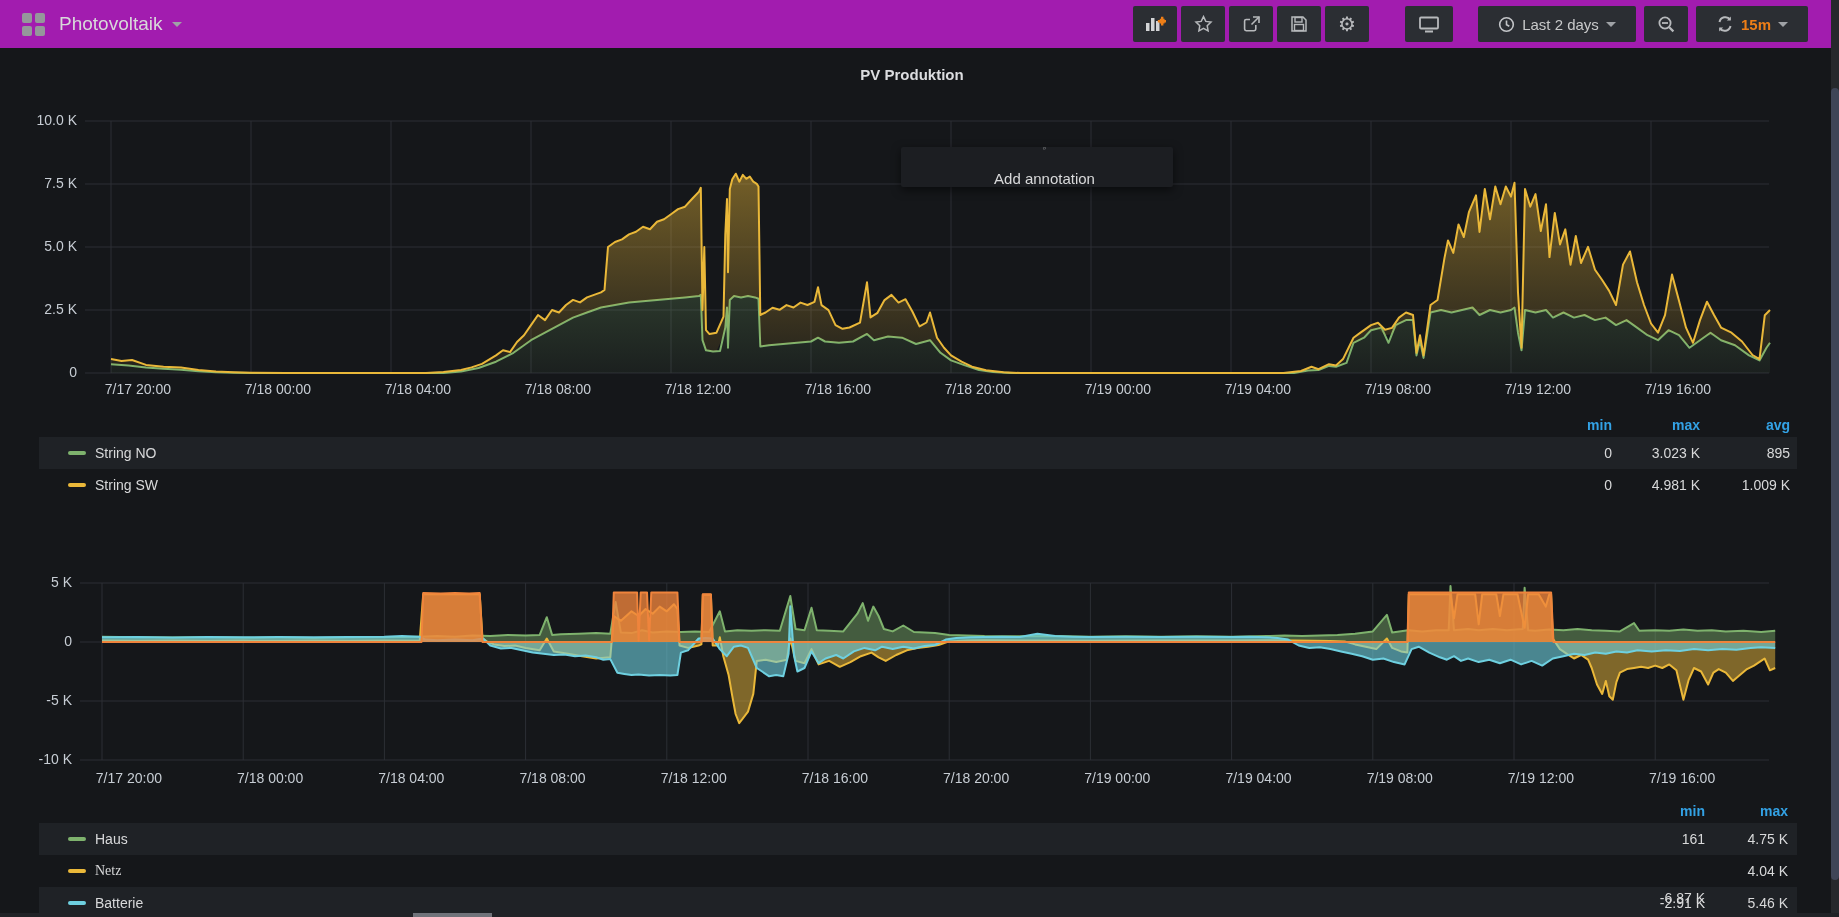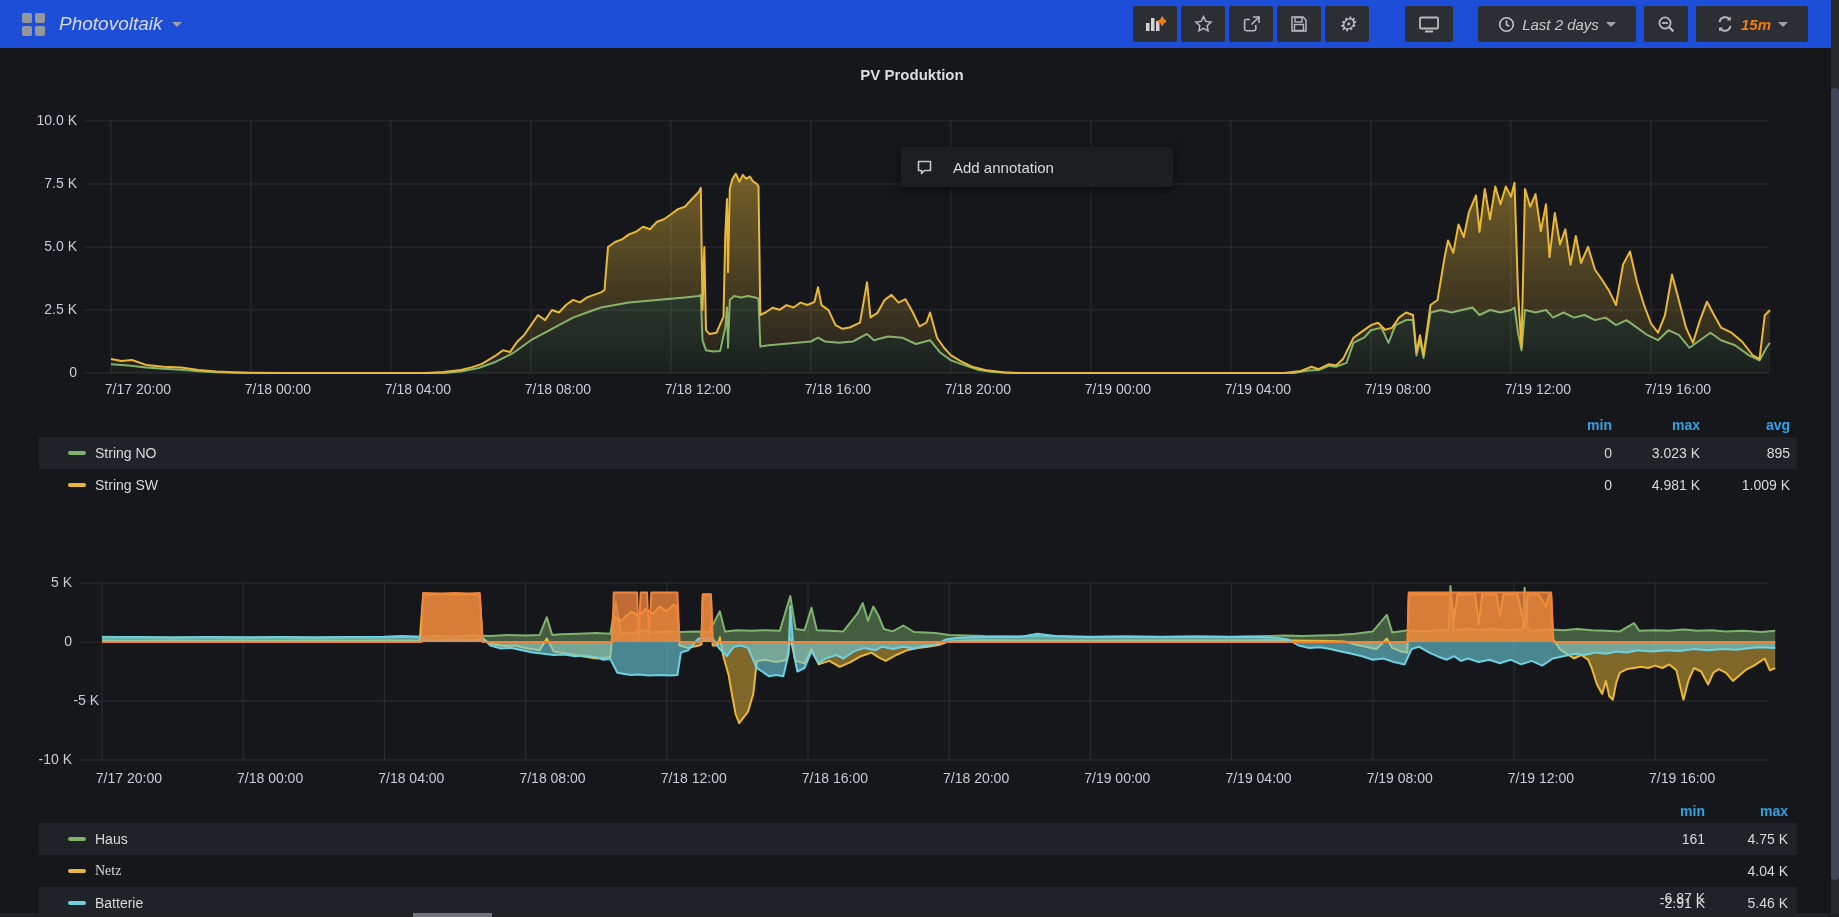--- a/index.html
+++ b/index.html
@@ -1,19 +1,19 @@
 <!DOCTYPE html>
 <html><head>
 <meta charset="utf-8">
 <style>
   html,body{margin:0;padding:0;background:#15171a;width:1839px;height:917px;overflow:hidden;
     font-family:"Liberation Sans",sans-serif;color:#d8d9da;position:relative;}
   #stage{position:absolute;inset:0;width:1839px;height:917px;background:#15171a;}
   
-  .navbar{position:absolute;left:0;top:0;width:1839px;height:48px;background:#1d4ed8;font-style:italic;}
+  .navbar{position:absolute;left:0;top:0;width:1839px;height:48px;background:#a21caf;}
   .nav-left{position:absolute;left:22px;top:0;height:48px;display:flex;align-items:center;gap:14px;}
   .grid-icon{display:grid;grid-template-columns:10px 10px;grid-template-rows:10px 10px;gap:3px;cursor:pointer;}
   .grid-icon span{background:#95979b;border-radius:2px;}
   .dash-title{font-size:19px;color:#d8d9da;font-weight:400;cursor:pointer;display:flex;align-items:center;gap:9px;}
   .caret{width:0;height:0;border-left:5px solid transparent;border-right:5px solid transparent;border-top:5px solid #9fa2a6;display:inline-block;}
   .navbtn{position:absolute;top:6px;height:36px;background:#2b2e33;border-radius:2px;display:flex;align-items:center;justify-content:center;cursor:pointer;color:#b7b9bc;font-size:15px;gap:7px;}
   .navbtn svg{display:block;}
   .accent{color:#ED7E17;font-weight:700;}
   
   .panel-title{position:absolute;left:0;width:1824px;text-align:center;font-size:15px;font-weight:700;color:#dcdde0;cursor:pointer;}
@@ -21,21 +21,21 @@
   .xlabel{position:absolute;width:120px;text-align:right;font-size:14px;color:#c7cdd4;}
   .ylabel{position:absolute;text-align:right;font-size:14px;color:#c7cdd4;}
   
   .lg-bg{position:absolute;left:39px;width:1758px;background:#1f2226;}
   .lg-head{position:absolute;font-size:14px;font-weight:700;color:#33A2E5;text-align:right;width:110px;}
   .lg-name{position:absolute;font-size:14px;color:#d8d9da;cursor:pointer;}
   .lg-swatch{position:absolute;width:18px;height:4px;border-radius:2px;cursor:pointer;}
   .lg-val{position:absolute;font-size:14px;color:#d8d9da;text-align:right;width:130px;}
   
   .popup{position:absolute;left:901px;top:147px;width:272px;height:40px;background:#1c1e22;border-radius:2px;
-    box-shadow:0 3px 10px rgba(0,0,0,.55);display:flex;align-items:center;gap:20px;padding-left:15px;box-sizing:border-box;cursor:pointer;}
+    box-shadow:0 3px 10px rgba(0,0,0,.55);display:flex;align-items:center;gap:20px;padding-left:15px;box-sizing:border-box;cursor:pointer;flex-direction:column;}
   .popup span{font-size:15px;color:#d8d9da;}
   
   .vsb-track{position:absolute;right:0;top:0;width:8px;height:917px;background:#26282c;}
   .vsb-thumb{position:absolute;right:0;top:88px;width:8px;height:792px;background:#3f4557;border-radius:4px;cursor:pointer;}
   .hsb{position:absolute;left:0;bottom:0;width:1839px;height:4px;background:#202226;}
   .hsb-thumb{position:absolute;left:413px;bottom:0;width:79px;height:4px;background:#70737a;cursor:pointer;}
   svg#plot{position:absolute;left:0;top:0;}
 </style>
 </head>
 <body>
@@ -218,21 +218,21 @@
       <div class="xlabel" style="left:606.8px;top:770px;">7/18 12:00</div>
       <div class="xlabel" style="left:748px;top:770px;">7/18 16:00</div>
       <div class="xlabel" style="left:889.1999999999999px;top:770px;">7/18 20:00</div>
       <div class="xlabel" style="left:1030.3999999999999px;top:770px;">7/19 00:00</div>
       <div class="xlabel" style="left:1171.6px;top:770px;">7/19 04:00</div>
       <div class="xlabel" style="left:1312.8px;top:770px;">7/19 08:00</div>
       <div class="xlabel" style="left:1454px;top:770px;">7/19 12:00</div>
       <div class="xlabel" style="left:1595.1999999999998px;top:770px;">7/19 16:00</div>
       <div class="ylabel" style="left:0px;width:72px;top:574px;">5 K</div>
       <div class="ylabel" style="left:0px;width:72px;top:633px;">0</div>
-      <div class="ylabel" style="left:0px;width:72px;top:692px;padding-left:27px;">-5 K</div>
+      <div class="ylabel" style="left:0px;width:72px;top:692px;">-5 K</div>
       <div class="ylabel" style="left:0px;width:72px;top:751px;">-10 K</div>
       <div class="lg-bg" style="top:823px;height:32px;"></div>
       <div class="lg-bg" style="top:887px;height:32px;"></div>
       <div class="lg-head" style="left:1595px;top:803px;">min</div>
       <div class="lg-head" style="left:1678px;top:803px;">max</div>
       <div class="lg-swatch" style="left:68px;top:837px;background:#7EB26D;"></div>
       <div class="lg-name" style="left:95px;top:831px;">Haus</div>
       <div class="lg-val" style="left:1575px;top:831px;">161</div>
       <div class="lg-val" style="left:1658px;top:831px;">4.75 K</div>
       <div class="lg-swatch" style="left:68px;top:869px;background:#EAB839;"></div>

